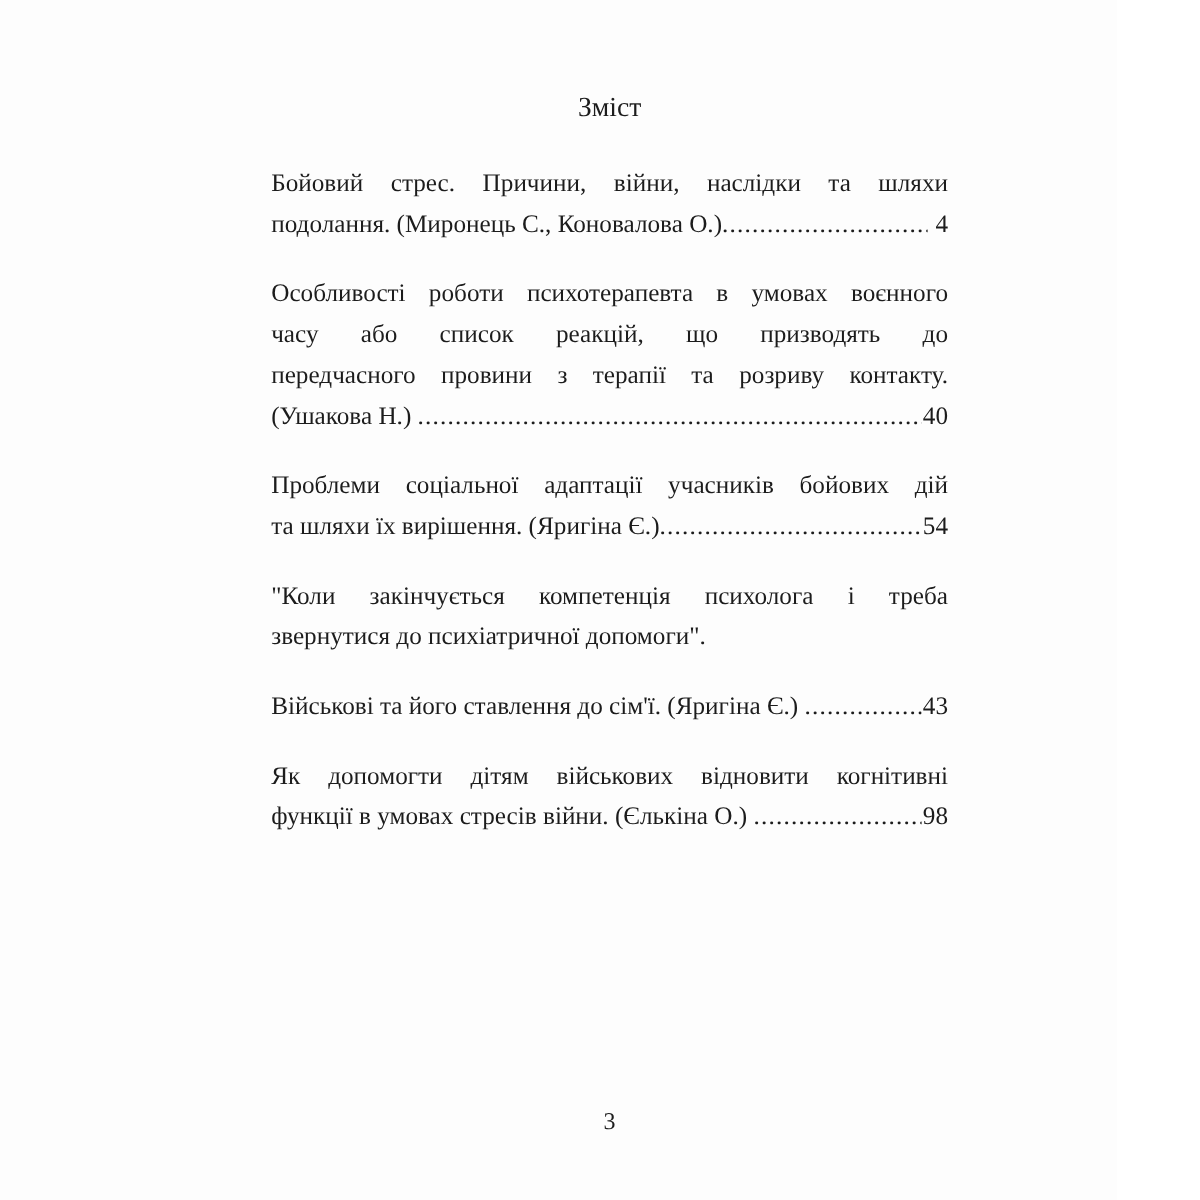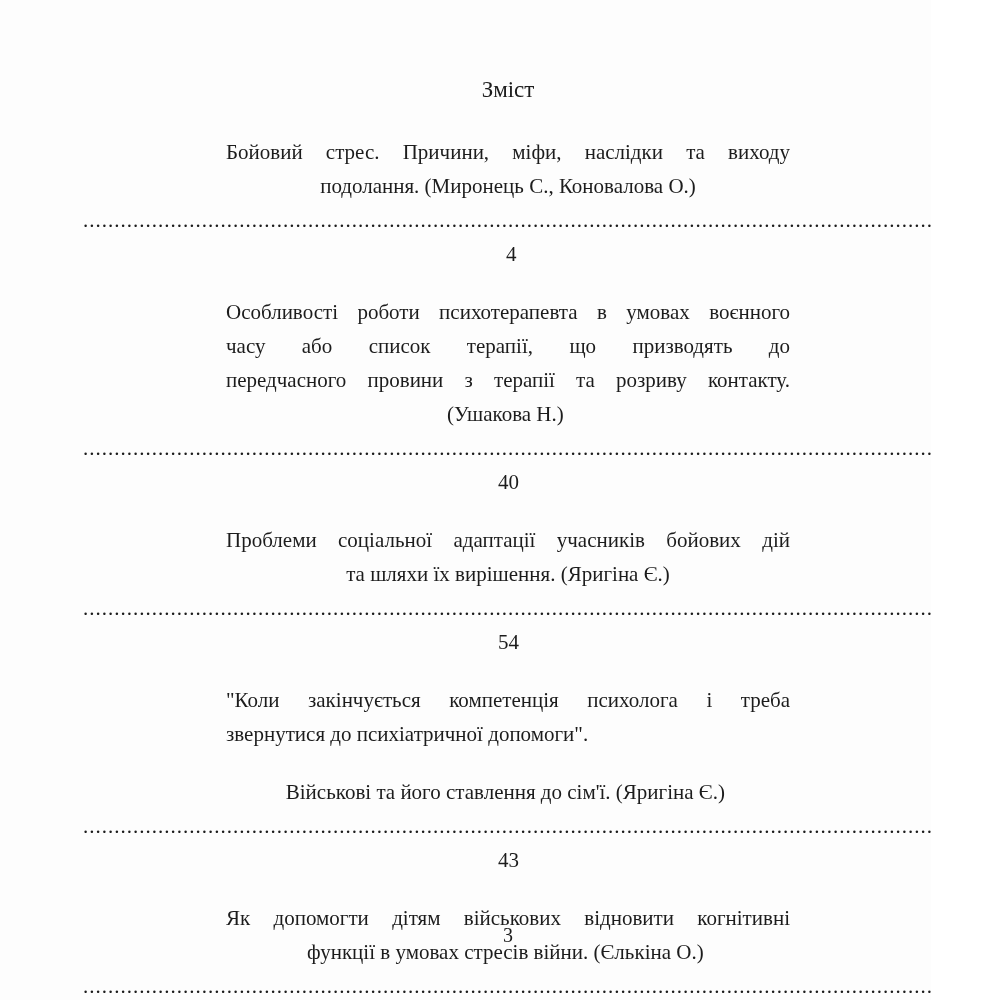--- a/index.html
+++ b/index.html
@@ -33,22 +33,21 @@
     line-height: 34px;
   }
   .line { min-height: 34px; }
   .line.just {
     text-align: justify;
     text-align-last: justify;
   }
   .line.noj { text-align: left; }
   .leader {
     display: flex;
-    align-items: center;
-    flex-direction: column;
+    align-items: flex-end;
   }
   .tail { white-space: pre; flex: 0 0 auto; }
   .dots {
     flex: 1 1 auto;
     overflow: hidden;
     white-space: nowrap;
   }
   .dots::after {
     content: "........................................................................................................................................";
     letter-spacing: 1px;
@@ -69,31 +68,31 @@
 </style>
 </head>
 <body>
 
 <div class="page">
   <div class="content">
 
     <h1 class="doc-title">Зміст</h1>
 
     <div class="entry">
-      <div class="line just">Бойовий стрес. Причини, міфи, наслідки та виходу</div>
+      <div class="line just">Бойовий стрес. Причини, війни, наслідки та шляхи</div>
       <div class="line leader">
         <span class="tail">подолання. (Миронець С., Коновалова О.)</span>
         <span class="dots"></span>
         <span class="pagenum"> 4</span>
       </div>
     </div>
 
     <div class="entry">
       <div class="line just">Особливості роботи психотерапевта в умовах воєнного</div>
-      <div class="line just">часу або список терапії, що призводять до</div>
+      <div class="line just">часу або список реакцій, що призводять до</div>
       <div class="line just">передчасного провини з терапії та розриву контакту.</div>
       <div class="line leader">
         <span class="tail">(Ушакова Н.) </span>
         <span class="dots"></span>
         <span class="pagenum">40</span>
       </div>
     </div>
 
     <div class="entry">
       <div class="line just">Проблеми соціальної адаптації учасників бойових дій</div>

